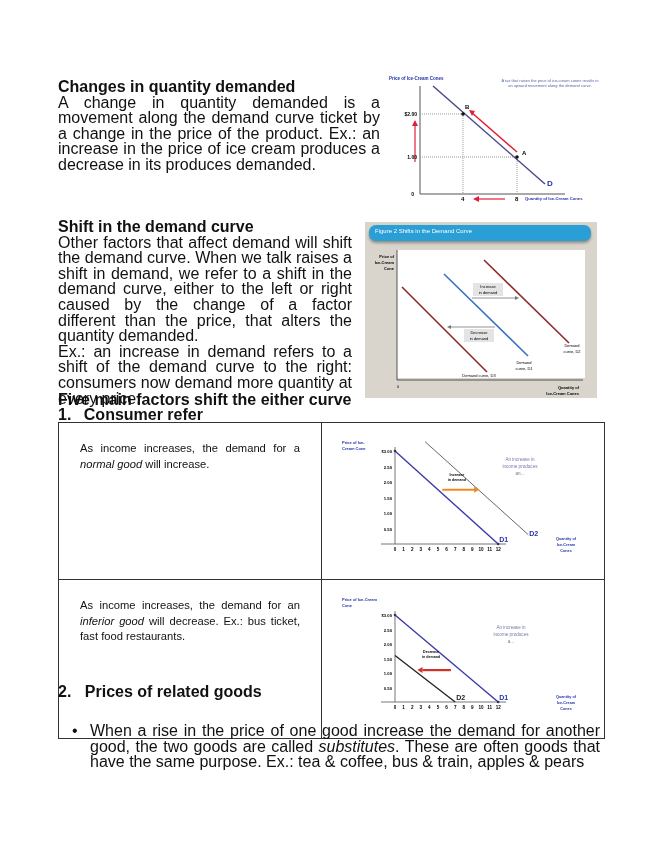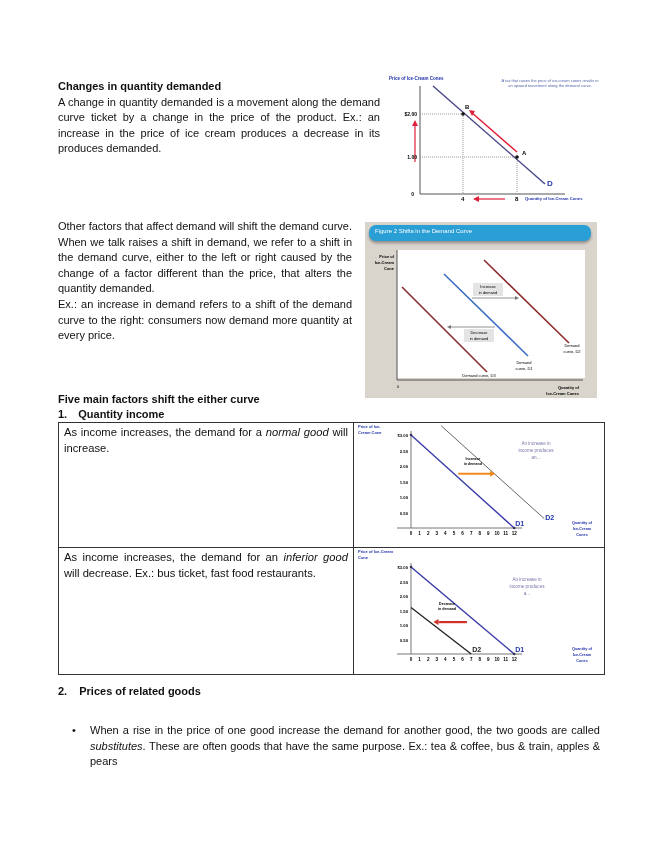--- a/index.html
+++ b/index.html
@@ -1,24 +1,24 @@
 <!DOCTYPE html>
 <html><head>
 <meta charset="utf-8">
 <style>
   html, body { margin:0; padding:0; background:#fff; }
   body { width:655px; height:848px; position:relative; overflow:hidden;
          font-family:"Liberation Sans", sans-serif; color:#111; }
-  .txt { font-size:11px; line-height:15.6px; }
+  .txt { font-size:16px; line-height:15.6px; }
   .b { font-weight:bold; }
   .abs { position:absolute; }
   .just { text-align:justify; }
   svg text { font-family:"Liberation Sans", sans-serif; }
   .tbl { position:absolute; left:58px; top:422px; width:547px; border-collapse:collapse; }
-  .tbl td { border:1px solid #333; vertical-align:top; padding:0; }
+  .tbl td { border:1px solid #333; vertical-align:top; padding:16px; }
   .cell-text { padding:2px 5px; font-size:11.2px; line-height:15.6px; text-align:justify; }
   ul.bul { margin:0; padding:0; list-style:none; }
   ul.bul li { position:relative; padding-left:32px;margin-top:24px; }
   ul.bul li:before { content:"•"; position:absolute; left:14px; top:0; }
 </style>
 </head>
 <body>
 
 <div class="abs txt just" style="left:58px; top:79px; width:322px;">
   <div class="b">Changes in quantity demanded</div>
@@ -51,20 +51,21 @@
   <text x="49" y="124" font-size="5" font-weight="bold" text-anchor="end">0</text>
   <text x="96" y="129" font-size="6" font-weight="bold">4</text>
   <text x="150" y="129" font-size="6" font-weight="bold">8</text>
   <text x="160" y="128" font-size="4.2" fill="#2233aa" font-weight="bold">Quantity of Ice-Cream Cones</text>
   <foreignObject x="135" y="6" width="100" height="30">
     <div style="font-size:4px; line-height:5px; color:#5566aa; text-align:center; font-family:'Liberation Sans',sans-serif;">A tax that raises the price of ice-cream cones results in an upward movement along the demand curve.</div>
   </foreignObject>
 </svg>
 
 <div class="abs txt just" style="left:58px; top:219px; width:294px;">
+  <div class="b">Shift in the demand curve</div>
   <span>Other factors that affect demand will shift the demand curve. When we talk raises a shift in demand, we refer to a shift in the demand curve, either to the left or right caused by the change of a factor different than the price, that alters the quantity demanded.</span><br>
   <span>Ex.: an increase in demand refers to a shift of the demand curve to the right: consumers now demand more quantity at every price.</span>
 </div>
 
 <div class="abs" style="left:365px; top:222px; width:232px; height:176px; background:#d9d4cc;">
   <div style="position:absolute; left:4px; top:3px; width:222px; height:16px; background:#2a9fd6; border-radius:7px; box-shadow:0 2px 3px rgba(0,0,0,0.35);">
     <span style="position:absolute; left:6px; top:3px; color:#fff; font-size:6px;">Figure 2 Shifts in the Demand Curve</span>
   </div>
   <svg class="abs" style="left:0; top:22px;" width="232" height="154">
     <rect x="32" y="6" width="188" height="128" fill="#fff"></rect>
@@ -93,21 +94,21 @@
     <text x="159" y="126" font-size="4" text-anchor="middle">curve, D1</text>
     <text x="207" y="103" font-size="4" text-anchor="middle">Demand</text>
     <text x="207" y="109" font-size="4" text-anchor="middle">curve, D2</text>
     <text x="114" y="133" font-size="4" text-anchor="middle">Demand curve, D3</text>
   </svg>
 </div>
 
 <div class="abs txt b" style="left:58px; top:392px;">Five main factors shift the either curve</div>
 <div class="abs txt b" style="left:58px; top:407px;">
   <span>1.</span>
-  <span style="margin-left:8px;">Quantity income</span>
+  <span style="margin-left:8px;">Consumer refer</span>
 </div>
 
 <table class="tbl">
   <tbody>
       <tr>
     <td style="width:295px; height:120px;">
       <div class="cell-text"><span>As income increases, the demand for a </span><em>normal good</em><span> will increase.</span></div>
     </td>
     <td style="height:120px;">
       <svg width="250" height="120" id="chart-normal">

